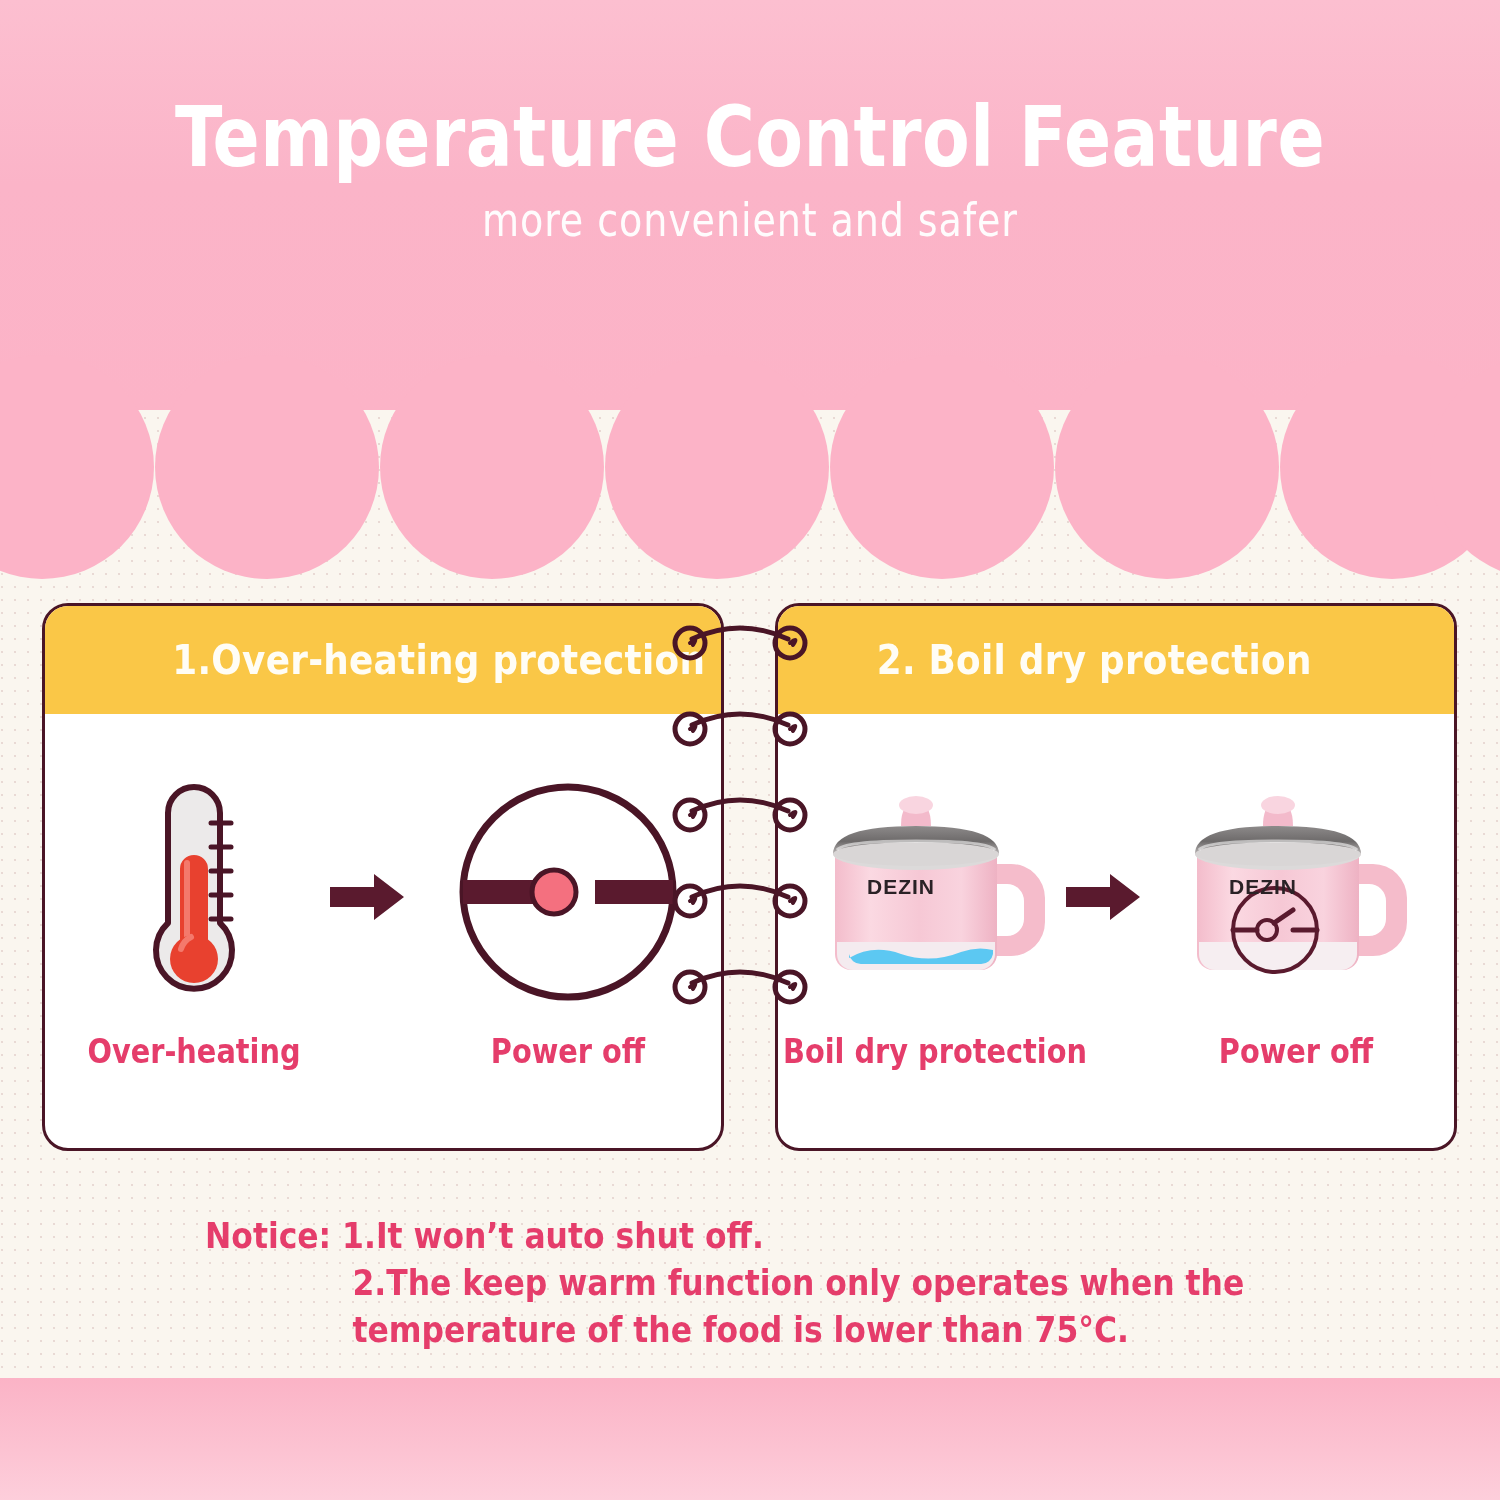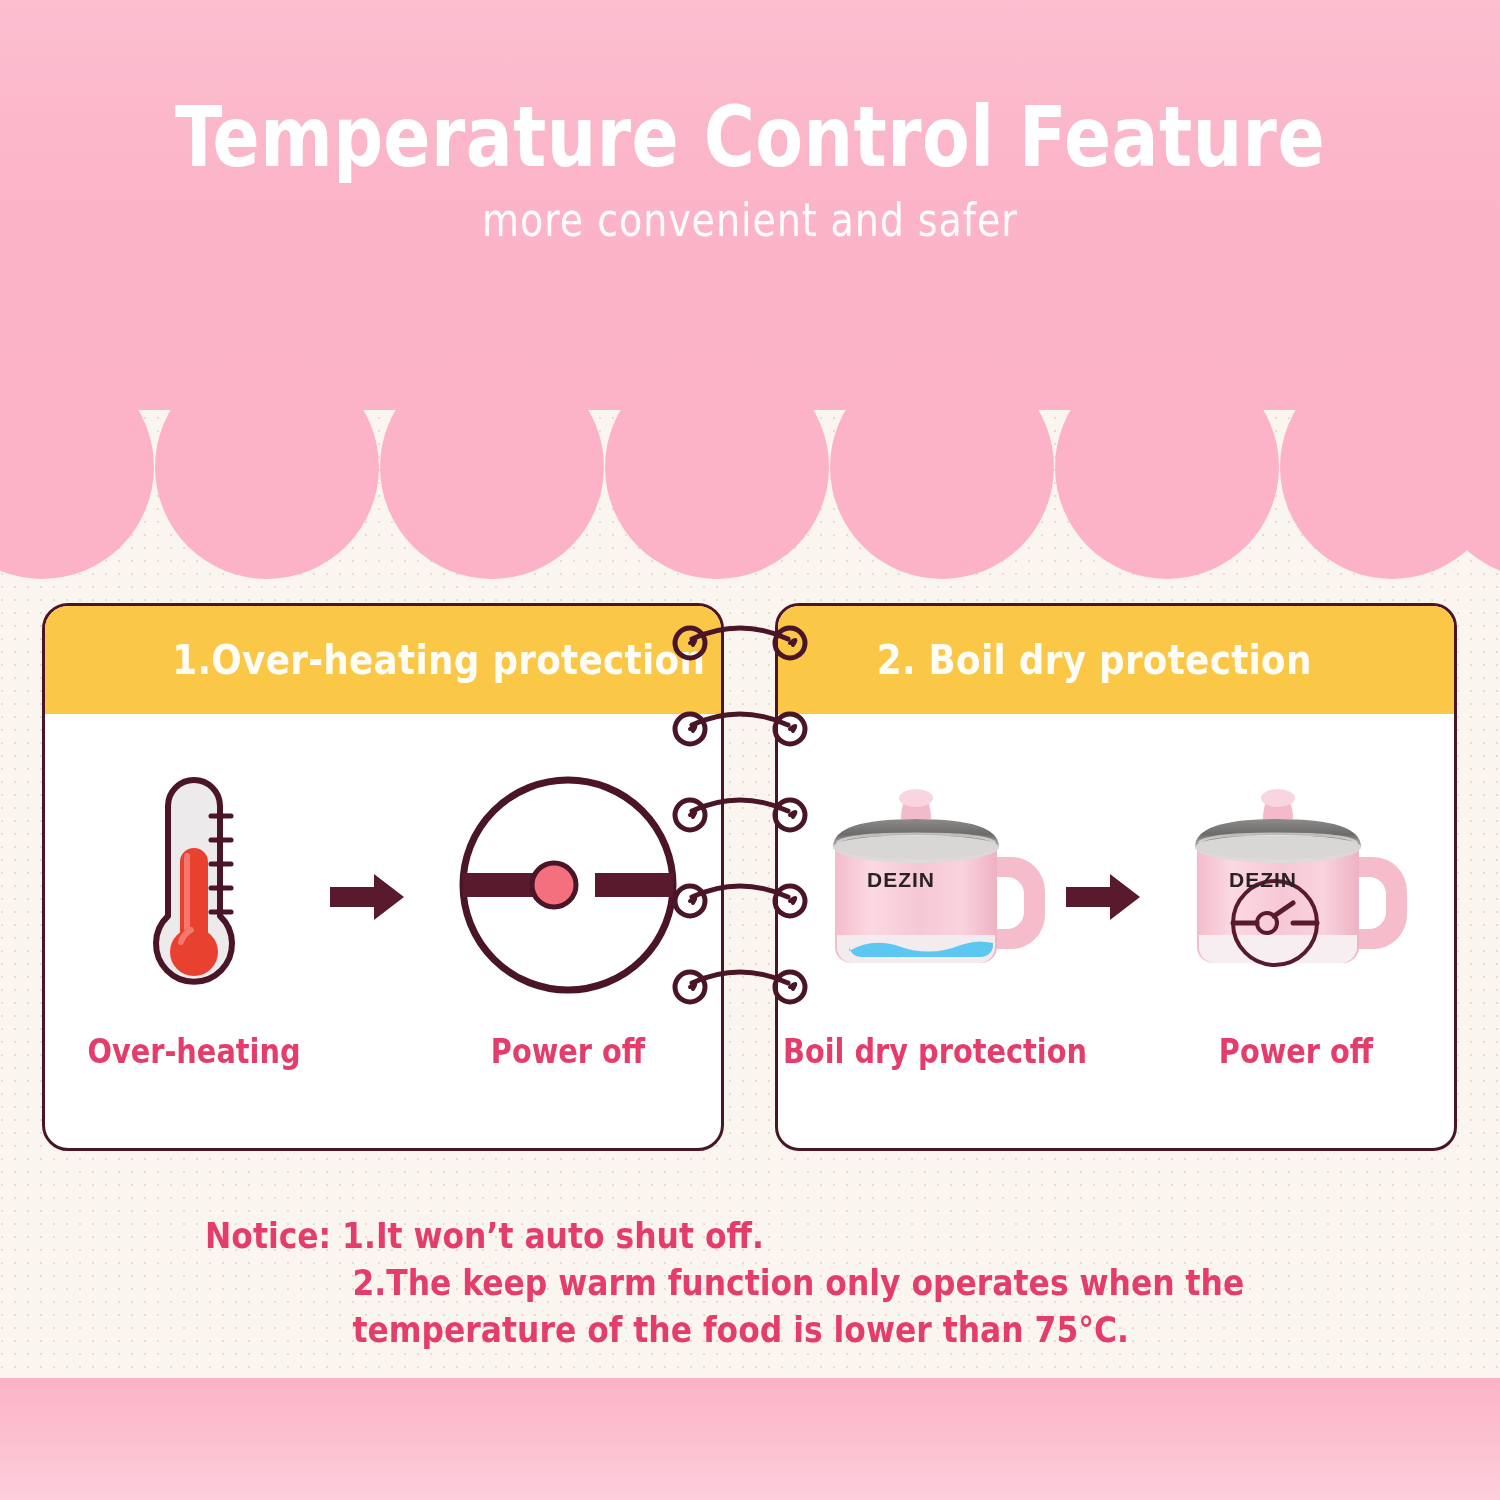--- a/index.html
+++ b/index.html
@@ -139,21 +139,21 @@
   .icon-row {
     position: absolute;
     left: 0;
     top: 0;
     width: 100%;
     height: 437px;
   }
 
   .icon-cell {
     position: absolute;
-    top: 51px;
+    top: 58px;
     width: 250px;
     height: 240px;
     display: flex;
     align-items: center;
     justify-content: center;
   }
   .icon-cell.first  { left: 24px; }
   .icon-cell.second { left: 398px; }
   .card.right .icon-cell.first  { left: 30px; }
   .card.right .icon-cell.second { left: 392px; }

